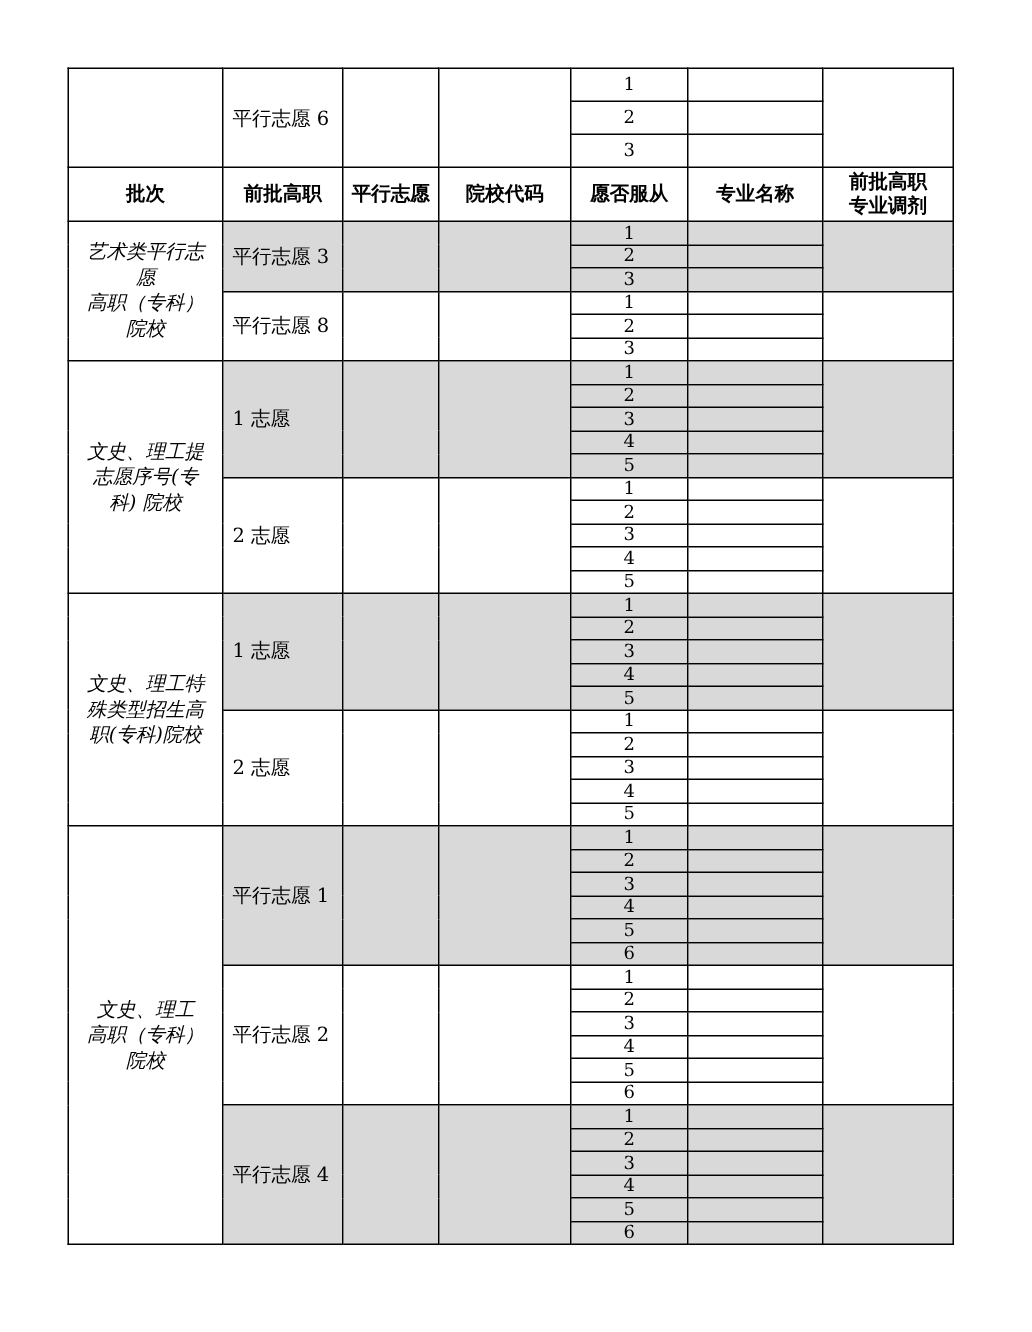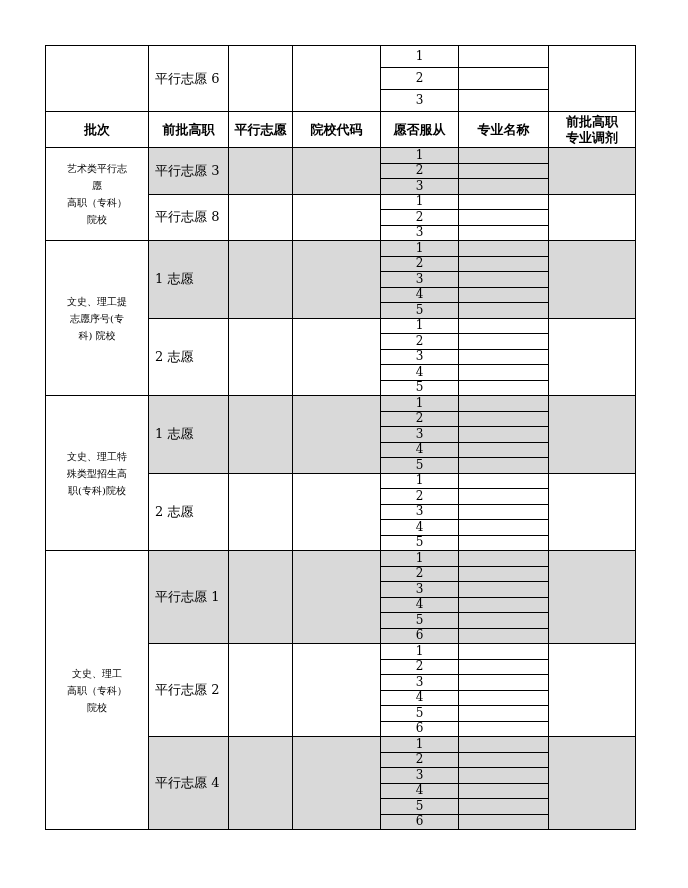--- a/index.html
+++ b/index.html
@@ -37,22 +37,23 @@
     white-space: pre-line;
     line-height: 16px;
     background: #ffffff;
   }
   tr.top-row  { height: 22px; }
   tr.body-row { height: 15.5px; }
   td.batch {
     background: #ffffff;
     text-align: center;
     white-space: pre-line;
-    font-size: 10px;
+    font-size: 13px;
     line-height: 17px;
+    font-style: italic;
   }
   td.vol {
     font-size: 13px;
     padding-left: 6px;
     white-space: nowrap;
     text-align: left;
   }
   td.num {
     text-align: center;
     font-size: 12px;

